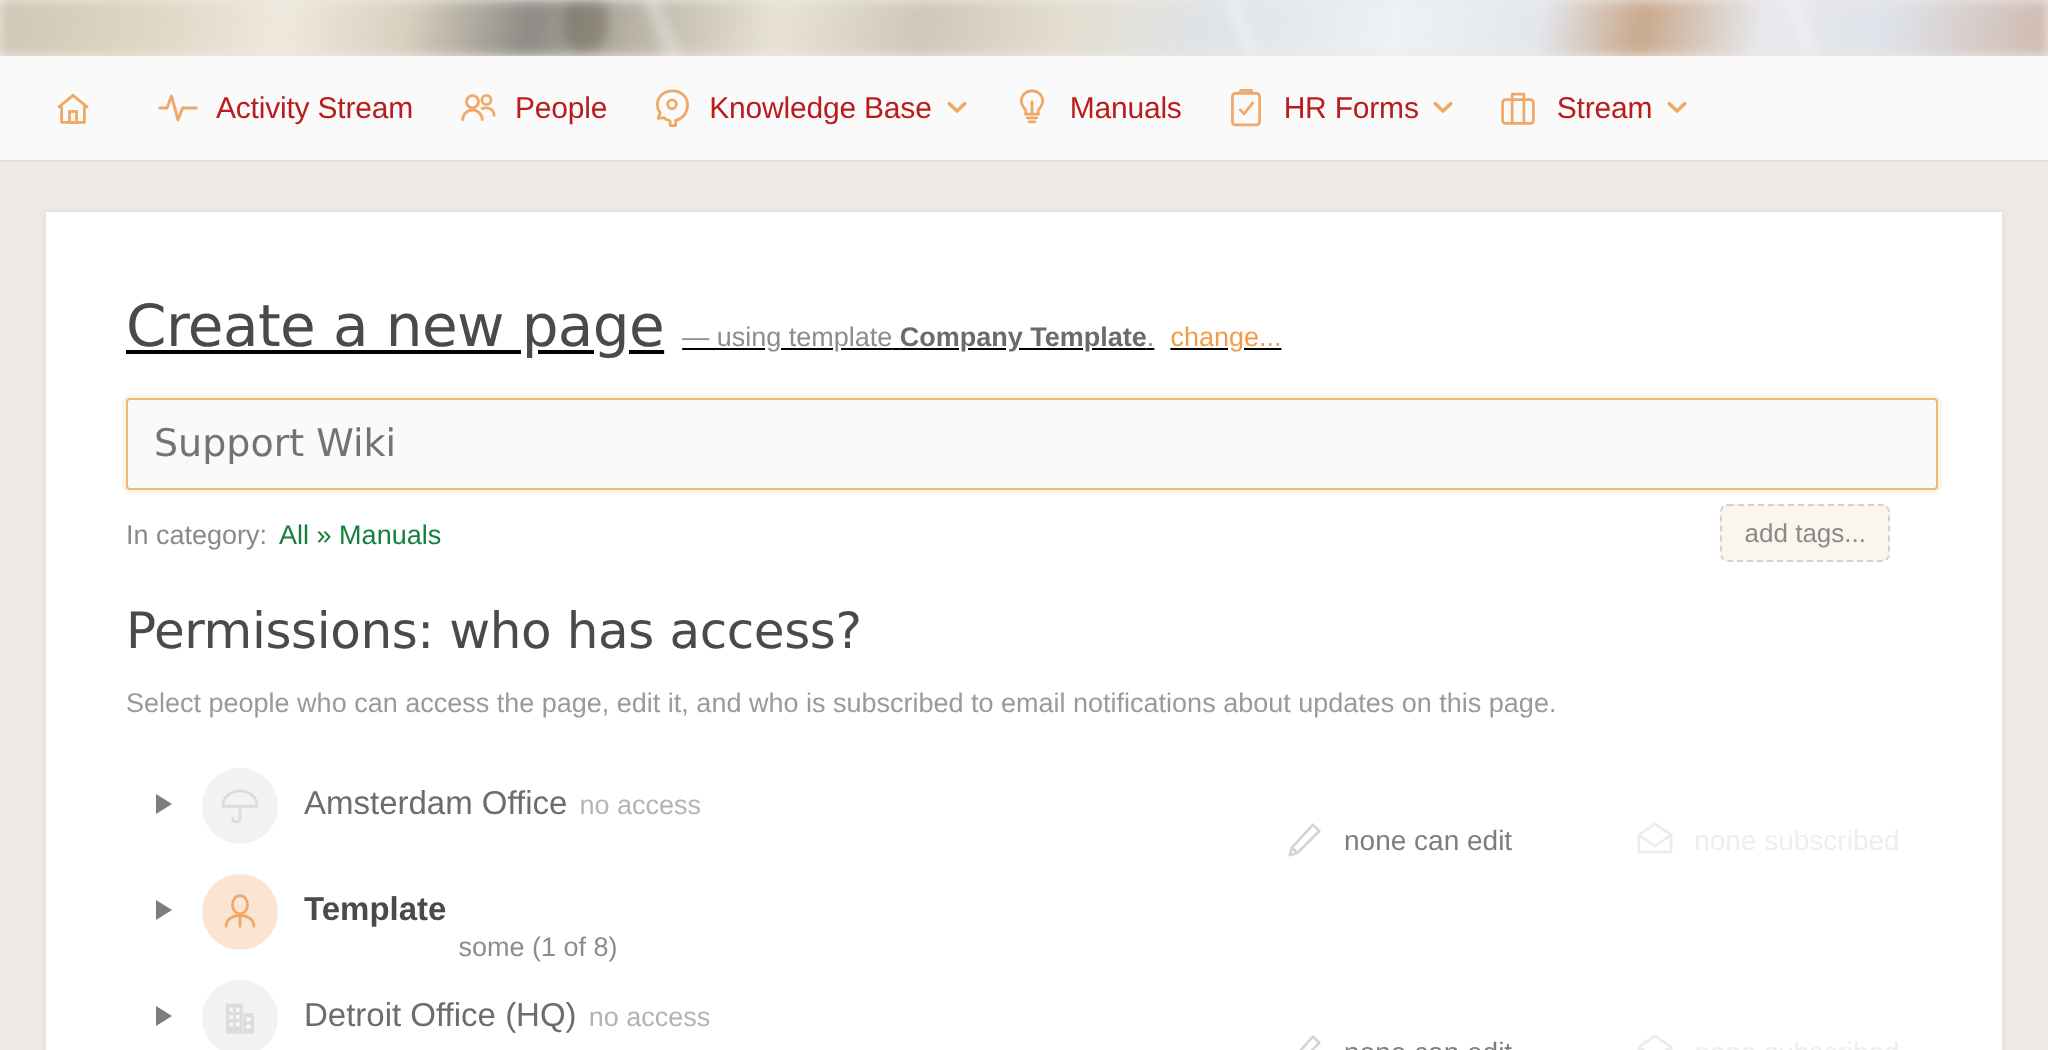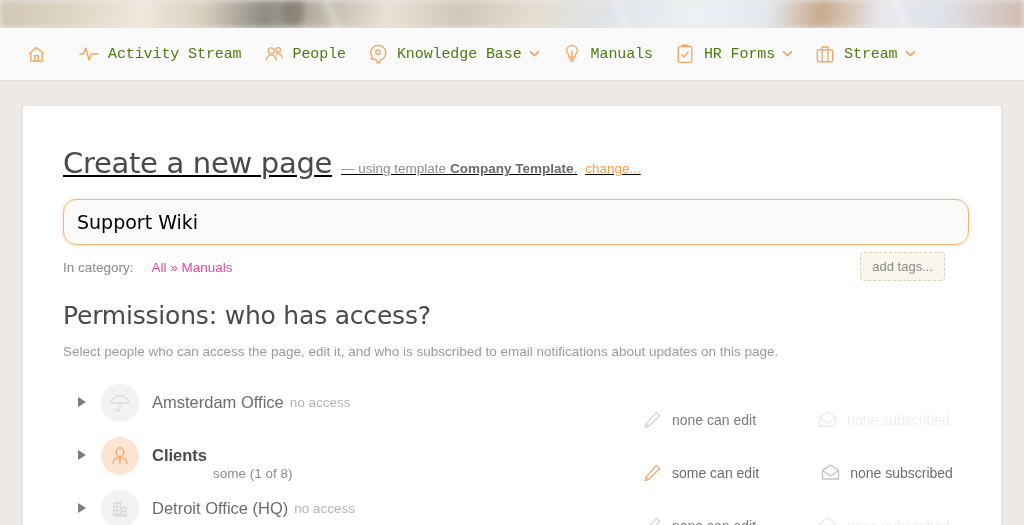--- a/index.html
+++ b/index.html
@@ -48,21 +48,21 @@
     padding: 0 10px;
     cursor: pointer;
     white-space: nowrap;
   }
   .nav-item .nav-ico {
     display: inline-flex; align-items: center; justify-content: center;
     width: 24px; height: 24px; margin-right: 7px;
     color: #f0a868;
   }
   .nav-item .nav-label {
-    font-size: 15px; color: #4d7c0f; letter-spacing: -0.1px; font-family: Liberation Mono, monospace;
+    font-size: 15px; color: #b91c1c; letter-spacing: -0.1px;
   }
   .nav-item .caret {
     margin-left: 7px; color: #f0a868; font-size: 9px; line-height: 1;
   }
   #nav-home { padding: 0 6px; margin-right: 6px; }
 
   
   #card {
     position: absolute; left: 22px; top: 105px;
     width: 980px; height: 470px;
@@ -87,41 +87,40 @@
   #template-change-link {
     font-size: 13.5px; color: #f39c48; margin-left: 8px;
     cursor: pointer;
   }
 
   
   #title-input-wrap { margin-top: 19px; }
   #page-title-input {
     width: 906px; height: 46px;
     border: 1px solid #f0b97c;
-    border-radius: 13px;
+    border-radius: 2px;
     background: #fbfaf9;
     box-shadow: 0 0 0 2px rgba(243,169,92,0.13);
     font-size: 19px;
     font-family: "DejaVu Sans", sans-serif;
-    color: #000000;
+    color: #737373;
     padding: 0 13px;
     outline: none;
     caret-color: #333;
   }
 
   
   #category-row {
     margin-top: 15px;
     display: flex; align-items: center;
     position: relative;
-    gap: 12px;
   }
   #category-label { font-size: 13.5px; color: #8a8a8a; }
   #category-path {
-    font-size: 13.5px; color: #ec4899; margin-left: 6px; cursor: pointer;
+    font-size: 13.5px; color: #15803d; margin-left: 6px; cursor: pointer;
   }
   #add-tags-button {
     position: absolute; right: 16px; top: -8px;
     font-size: 13px; color: #8a8a8a;
     background: #faf6ec;
     border: 1px dashed #d8d2c4;
     border-radius: 4px;
     padding: 6px 11px;
     cursor: pointer;
   }
@@ -355,42 +354,22 @@
               <path d="M0 0 L8 5 L0 10 Z"></path>
             </svg>
         </span>
         <span class="perm-avatar">
           <svg width="22" height="22" viewBox="0 0 24 24" fill="none" stroke="currentColor" stroke-width="1.5" stroke-linecap="round">
             <ellipse cx="12" cy="8" rx="4.1" ry="5"></ellipse>
             <path d="M4.4 19.8 C4.4 16 7.8 14 12 14 C16.2 14 19.6 16 19.6 19.8"></path>
             <path d="M12 14.2 L12 19.8"></path>
           </svg>
         </span>
-        <span class="perm-name">Clients</span>
+        <span class="perm-name">Template</span>
         <span class="perm-state">some (1 of 8)</span>
-        <span class="perm-right">
-          <span class="perm-col perm-col-edit">
-            <span class="col-ico">
-              <svg width="20" height="20" viewBox="0 0 24 24" fill="none" stroke="currentColor" stroke-width="1.5" stroke-linejoin="round">
-                <path d="M17.4 2.8 L21.2 6.6 L8 19.8 L3.4 21.2 L4.8 16.6 Z"></path>
-                <path d="M4.8 16.6 L8 19.8"></path>
-              </svg>
-            </span>
-            <span class="col-label">some can edit</span>
-          </span>
-          <span class="perm-col perm-col-subscribe">
-            <span class="col-ico">
-              <svg width="21" height="21" viewBox="0 0 24 24" fill="none" stroke="currentColor" stroke-width="1.5" stroke-linejoin="round">
-                <path d="M2.8 19.4 L2.8 9.6 L12 3.4 L21.2 9.6 L21.2 19.4 Z"></path>
-                <path d="M2.8 9.8 L12 16 L21.2 9.8"></path>
-              </svg>
-            </span>
-            <span class="col-label">none subscribed</span>
-          </span>
-        </span>
       </div>
 
       <div class="perm-row dim">
         <span class="perm-arrow">
           <svg width="8" height="10" viewBox="0 0 8 10" fill="currentColor">
               <path d="M0 0 L8 5 L0 10 Z"></path>
             </svg>
         </span>
         <span class="perm-avatar">
           <svg width="22" height="22" viewBox="0 0 24 24" fill="currentColor">

